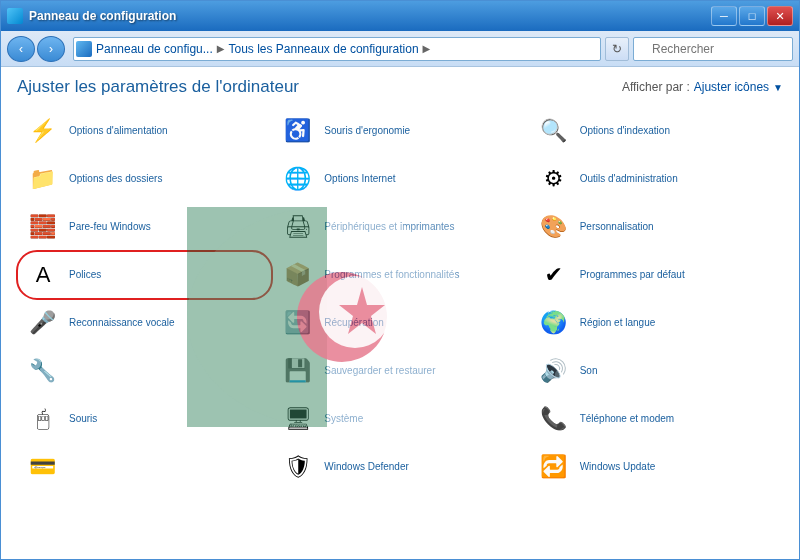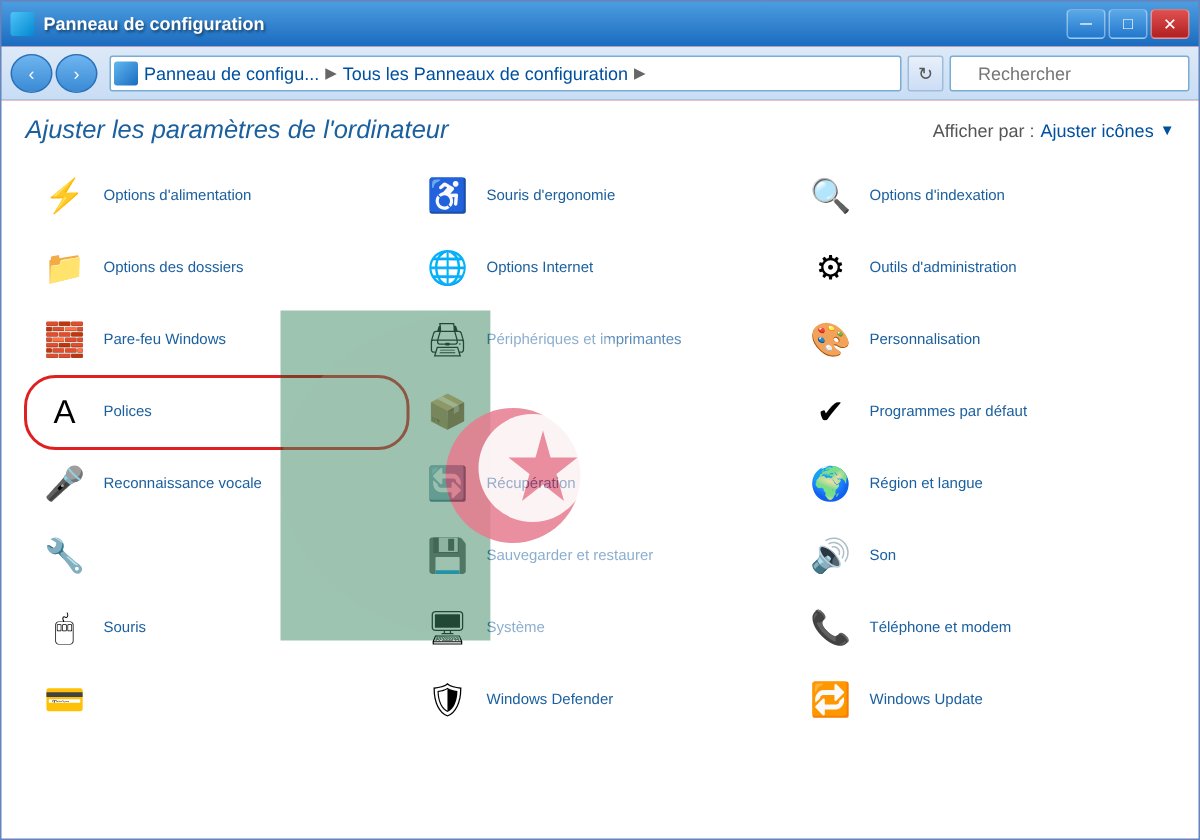--- a/index.html
+++ b/index.html
@@ -11,21 +11,21 @@
       background: #1e5fb3;
     }
 
     
     .window {
       width: 800px;
       height: 560px;
       display: flex;
       flex-direction: column;
       border: 1px solid #4a8fd4;
-      background: #ef4444;
+      background: #e5e5e5;
     }
 
     .title-bar {
       height: 30px;
       background: linear-gradient(to bottom, #4d9de0, #1a6bbf);
       display: flex;
       align-items: center;
       justify-content: space-between;
       padding: 0 6px;
       flex-shrink: 0;
@@ -187,21 +187,20 @@
       display: flex;
       justify-content: space-between;
       align-items: center;
       border-bottom: none;
     }
 
     .page-title {
       font-size: 17px;
       color: #1a5f9e;
       font-weight: normal;
-      font-style: italic;
     }
 
     .view-options {
       display: flex;
       align-items: center;
       gap: 4px;
       font-size: 12px;
       color: #555;
     }
 
@@ -388,20 +387,21 @@
             <div class="grid-item">
               <div class="item-icon" style="width: 36px; height: 36px; display: flex; align-items: center; justify-content: center; font-size: 22px; flex-shrink: 0;">🎨</div>
               <span class="item-label">Personnalisation</span>
             </div>
             <div class="grid-item highlighted">
               <div class="item-icon" style="width: 36px; height: 36px; display: flex; align-items: center; justify-content: center; font-size: 22px; flex-shrink: 0;">A</div>
               <span class="item-label">Polices</span>
             </div>
             <div class="grid-item">
               <div class="item-icon" style="width: 36px; height: 36px; display: flex; align-items: center; justify-content: center; font-size: 22px; flex-shrink: 0;">📦</div>
+              <span class="item-label">Programmes et fonctionnalités</span>
             </div>
             <div class="grid-item">
               <div class="item-icon" style="width: 36px; height: 36px; display: flex; align-items: center; justify-content: center; font-size: 22px; flex-shrink: 0;">✔</div>
               <span class="item-label">Programmes par défaut</span>
             </div>
             <div class="grid-item">
               <div class="item-icon" style="width: 36px; height: 36px; display: flex; align-items: center; justify-content: center; font-size: 22px; flex-shrink: 0;">🎤</div>
               <span class="item-label">Reconnaissance vocale</span>
             </div>
             <div class="grid-item">

